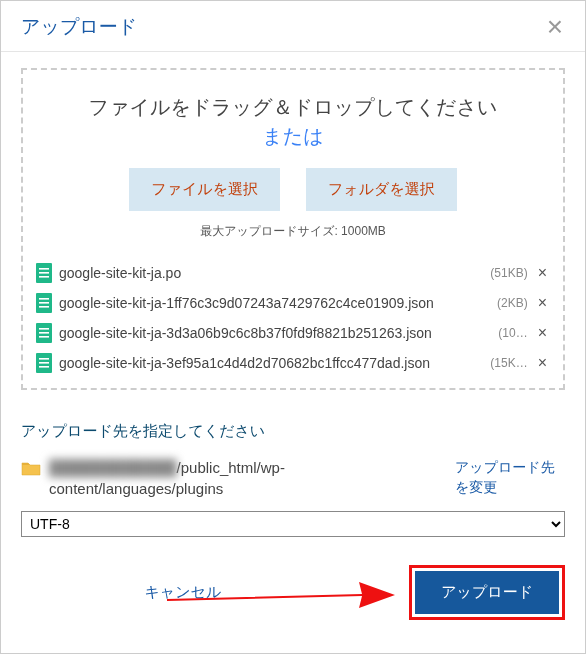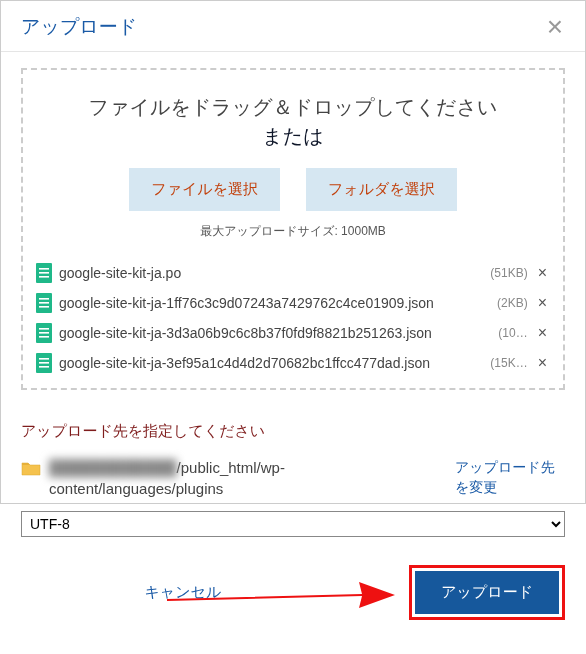--- a/index.html
+++ b/index.html
@@ -6,21 +6,21 @@
   body {
     font-family: "Hiragino Kaku Gothic ProN", "メイリオ", Meiryo, sans-serif;
     background: #fff;
     width: 586px;
     height: 654px;
     overflow: hidden;
   }
   .dialog {
     border: 1px solid #ccc;
     width: 586px;
-    height: 504px;
+    height: 654px;
     background: #fff;
     display: flex;
     flex-direction: column;
   }
   .dialog-header {
     display: flex;
     align-items: center;
     justify-content: space-between;
     padding: 12px 18px 10px 20px;
     border-bottom: 1px solid #e5e5e5;
@@ -51,21 +51,21 @@
     padding: 24px 10px 10px 10px;
   }
   .drop-msg-1 {
     text-align: center;
     font-size: 20px;
     color: #444;
   }
   .drop-msg-2 {
     text-align: center;
     font-size: 20px;
-    color: #0f172a;
+    color: #3b82f6;
     margin-top: 2px;
     margin-bottom: 18px;
   }
   .btn-row {
     display: flex;
     justify-content: center;
     gap: 26px;
     margin-bottom: 12px;
   }
   .select-btn {
@@ -115,21 +115,21 @@
     border: none;
     font-size: 16px;
     color: #555;
     cursor: pointer;
     padding: 0 4px;
     flex-shrink: 0;
   }
 
   .section-label {
     font-size: 15px;
-    color: #7f1d1d;
+    color: #0c4a6e;
     margin-top: 22px;
     margin-bottom: 6px;
   }
   .dest-row {
     display: flex;
     align-items: center;
     gap: 14px;
   }
   .dest-path {
     flex: 1;

